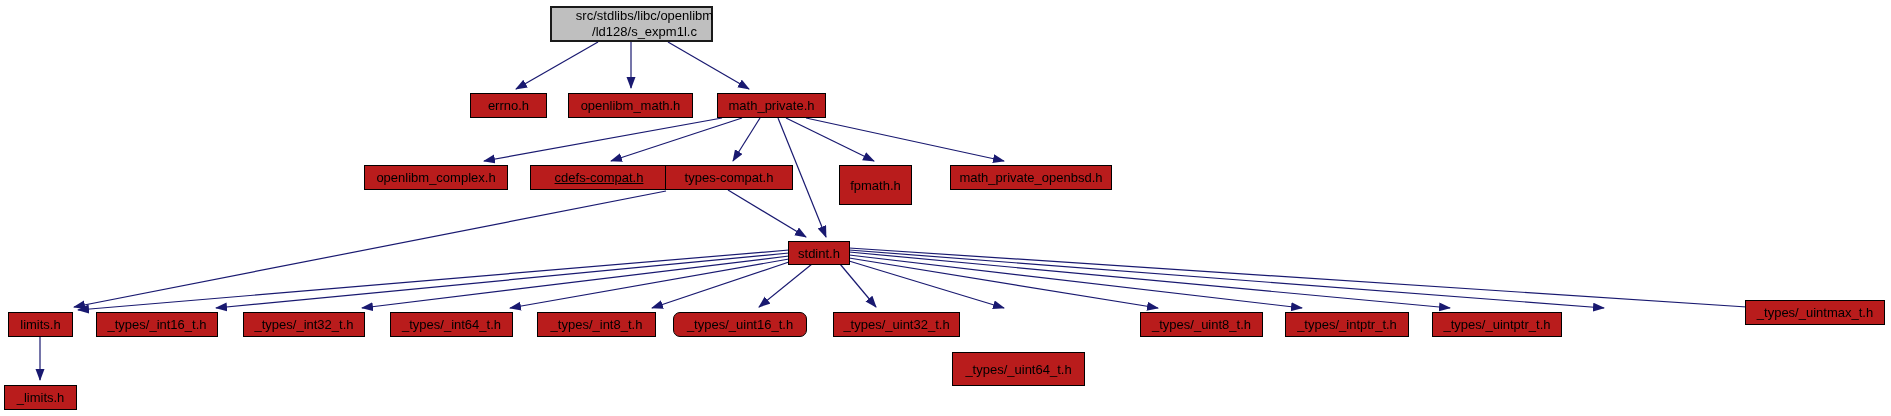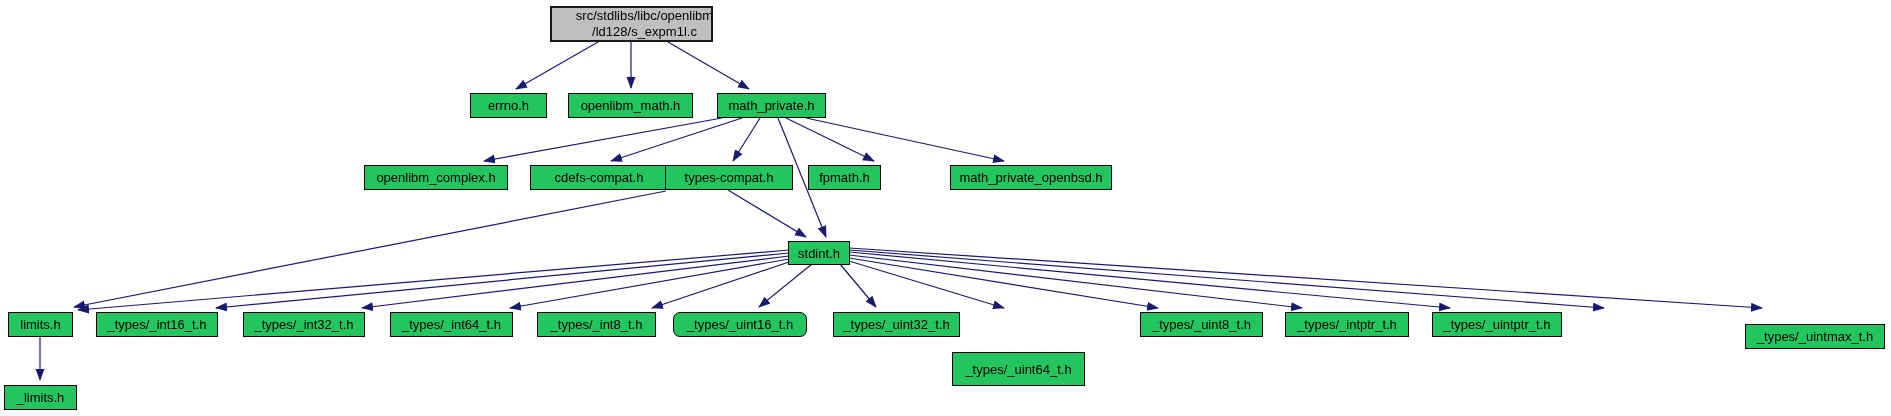--- a/index.html
+++ b/index.html
@@ -1,19 +1,19 @@
 <!DOCTYPE html>
 <html><head>
 <meta charset="utf-8">
 <style>
   html,body{margin:0;padding:0;background:#ffffff;}
   .canvas{position:relative;width:1891px;height:416px;background:#ffffff;overflow:hidden;
           font-family:"Liberation Sans",sans-serif;}
   .edges{position:absolute;left:0;top:0;width:1891px;height:416px;}
-  .node{position:absolute;box-sizing:border-box;border:1px solid #000000;background:#22c55e;
+  .node{position:absolute;box-sizing:border-box;border:1px solid #000000;background:#b91c1c;
         display:flex;align-items:center;justify-content:center;font-size:13px;color:#000000;
         white-space:nowrap;cursor:pointer;z-index:2;}
   .node.root{background:#bfbfbf;border:2px solid #1a1a1a;flex-direction:column;
              line-height:16px;cursor:default;text-align:center;}
 </style>
 </head>
 <body>
 
 <div class="canvas">
 
@@ -55,35 +55,35 @@
   <div class="node root" style="left:550px;top:6px;width:163px;height:36px;padding-left:26px;">
     <span>src/stdlibs/libc/openlibm</span>
     <span>/ld128/s_expm1l.c</span>
   </div>
 
   <div class="node" style="left:470px;top:93px;width:77px;height:25px;">errno.h</div>
   <div class="node" style="left:568px;top:93px;width:125px;height:25px;">openlibm_math.h</div>
   <div class="node" style="left:717px;top:93px;width:109px;height:25px;">math_private.h</div>
 
   <div class="node" style="left:364px;top:165px;width:144px;height:25px;">openlibm_complex.h</div>
-  <div class="node" style="left:530px;top:165px;width:138px;height:25px;">cdefs-compat.h</div>
+  <div class="node" style="left:530px;top:165px;width:138px;height:25px;text-decoration:underline;">cdefs-compat.h</div>
   <div class="node" style="left:665px;top:165px;width:128px;height:25px;">types-compat.h</div>
-  <div class="node" style="left:808px;top:165px;width:73px;height:25px;">fpmath.h</div>
+  <div class="node" style="left:839px;top:165px;width:73px;height:40px;">fpmath.h</div>
   <div class="node" style="left:950px;top:165px;width:162px;height:25px;">math_private_openbsd.h</div>
 
   <div class="node" style="left:788px;top:241px;width:62px;height:24px;">stdint.h</div>
 
   <div class="node" style="left:8px;top:312px;width:65px;height:25px;">limits.h</div>
   <div class="node" style="left:96px;top:312px;width:122px;height:25px;">_types/_int16_t.h</div>
   <div class="node" style="left:243px;top:312px;width:122px;height:25px;">_types/_int32_t.h</div>
   <div class="node" style="left:390px;top:312px;width:123px;height:25px;">_types/_int64_t.h</div>
   <div class="node" style="left:537px;top:312px;width:119px;height:25px;">_types/_int8_t.h</div>
   <div class="node" style="left:673px;top:312px;width:134px;height:25px;border-radius:7px;">_types/_uint16_t.h</div>
   <div class="node" style="left:833px;top:312px;width:127px;height:25px;">_types/_uint32_t.h</div>
   <div class="node" style="left:952px;top:312px;width:133px;height:34px;margin-top:40px;">_types/_uint64_t.h</div>
   <div class="node" style="left:1140px;top:312px;width:123px;height:25px;">_types/_uint8_t.h</div>
   <div class="node" style="left:1285px;top:312px;width:124px;height:25px;">_types/_intptr_t.h</div>
   <div class="node" style="left:1432px;top:312px;width:130px;height:25px;">_types/_uintptr_t.h</div>
-  <div class="node" style="left:1745px;top:324px;width:140px;height:25px;">_types/_uintmax_t.h</div>
+  <div class="node" style="left:1745px;top:300px;width:140px;height:25px;">_types/_uintmax_t.h</div>
 
   <div class="node" style="left:4px;top:385px;width:73px;height:25px;">_limits.h</div>
 
 </div>
 
 </body></html>

